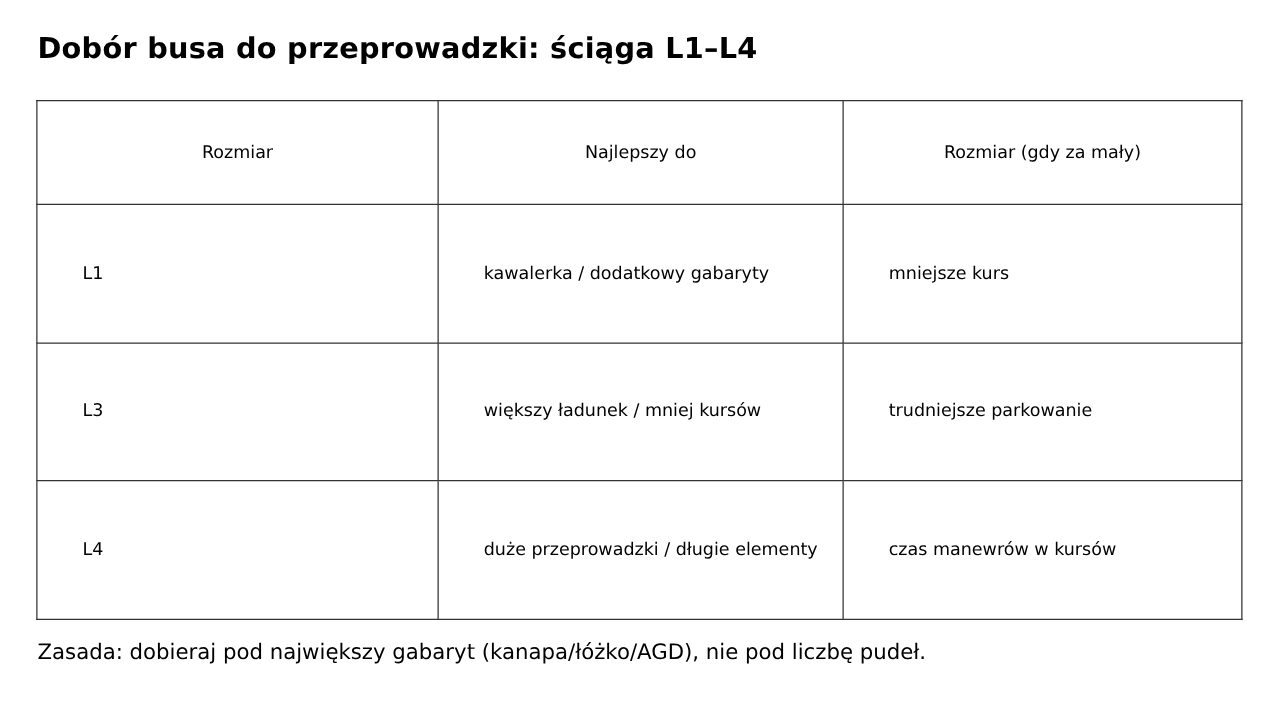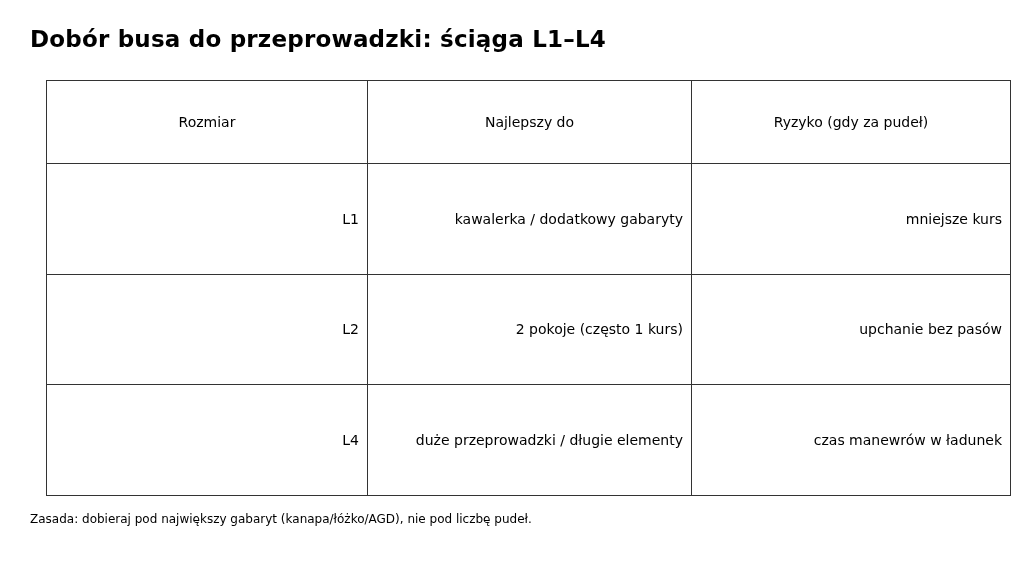--- a/index.html
+++ b/index.html
@@ -27,21 +27,21 @@
     left: 30px;
     top: 26px;
     margin: 0;
     font-size: 23px;
     font-weight: bold;
     letter-spacing: 0.2px;
     white-space: nowrap;
   }
   table.grid {
     position: absolute;
-    left: 46px;
+    left: 29px;
     top: 80px;
     width: 964px;
     height: 416px;
     border-collapse: collapse;
     table-layout: fixed;
   }
   table.grid col.c1 { width: 321px; }
   table.grid col.c2 { width: 324px; }
   table.grid col.c3 { width: 319px; }
   table.grid th,
@@ -53,66 +53,66 @@
     vertical-align: middle;
     background: var(--bg-color);
     overflow: hidden;
     white-space: nowrap;
   }
   table.grid th {
     text-align: center;
     padding: 0 6px;
   }
   table.grid td {
-    text-align: right;
+    text-align: left;
     padding: 0 8px 0 36px;
   }
   .footnote {
     position: absolute;
     left: 30px;
     top: 512px;
     margin: 0;
-    font-size: 12px;
+    font-size: 17px;
     white-space: nowrap;
   }
 </style>
 </head>
 <body>
 
 <div class="page">
 
   <h1 class="title">Dobór busa do przeprowadzki: ściąga L1–L4</h1>
 
   <table class="grid">
     <colgroup>
       <col class="c1">
         <col class="c2">
         <col class="c3">
     </colgroup>
     <thead>
       <tr>
         <th>Rozmiar</th>
         <th>Najlepszy do</th>
-        <th>Ryzyko (gdy za pudeł)</th>
+        <th>Rozmiar (gdy za mały)</th>
       </tr>
     </thead>
     <tbody>
       <tr>
         <td>L1</td>
         <td>kawalerka / dodatkowy gabaryty</td>
         <td>mniejsze kurs</td>
       </tr>
       <tr>
-        <td>L2</td>
-        <td>2 pokoje (często 1 kurs)</td>
-        <td>upchanie bez pasów</td>
+        <td>L3</td>
+        <td>większy ładunek / mniej kursów</td>
+        <td>trudniejsze parkowanie</td>
       </tr>
       <tr>
         <td>L4</td>
         <td>duże przeprowadzki / długie elementy</td>
-        <td>czas manewrów w ładunek</td>
+        <td>czas manewrów w kursów</td>
       </tr>
     </tbody>
   </table>
 
   <p class="footnote">Zasada: dobieraj pod największy gabaryt (kanapa/łóżko/AGD), nie pod liczbę pudeł.</p>
 
 </div>
 
 </body></html>

